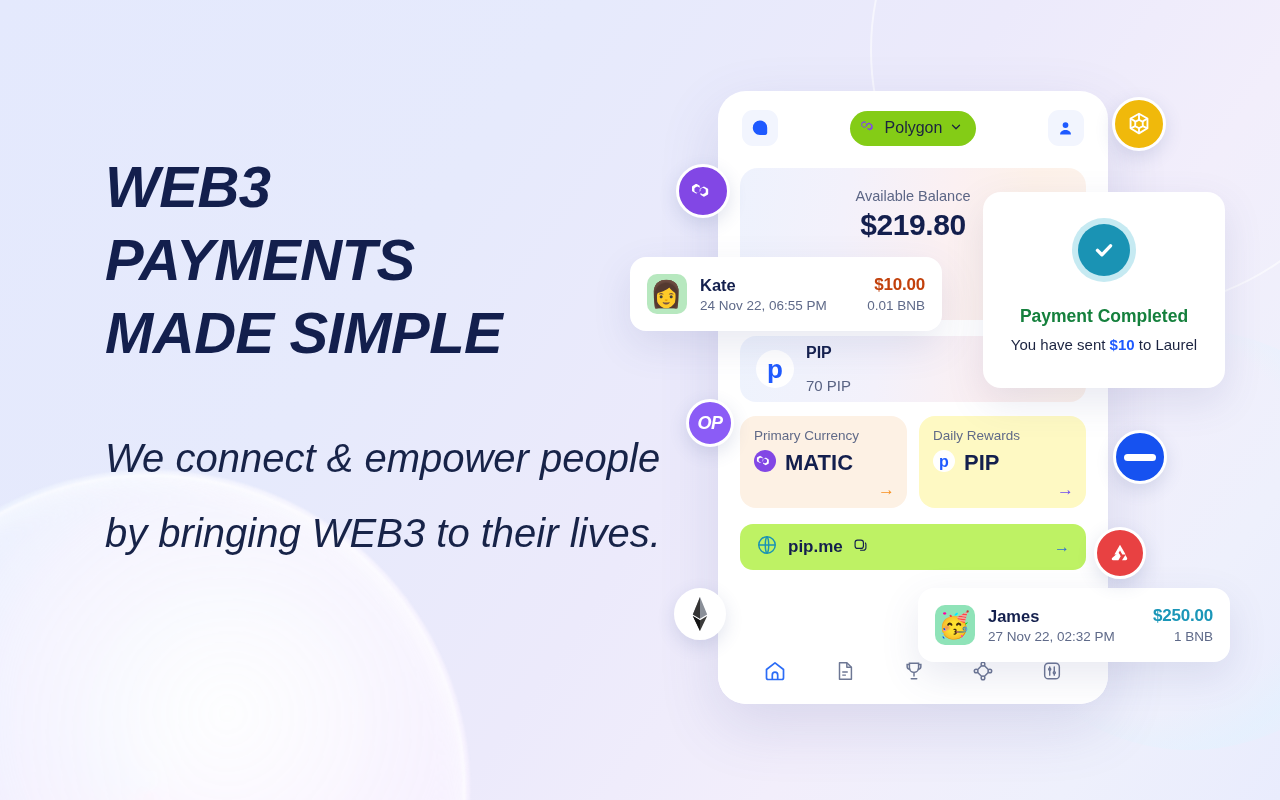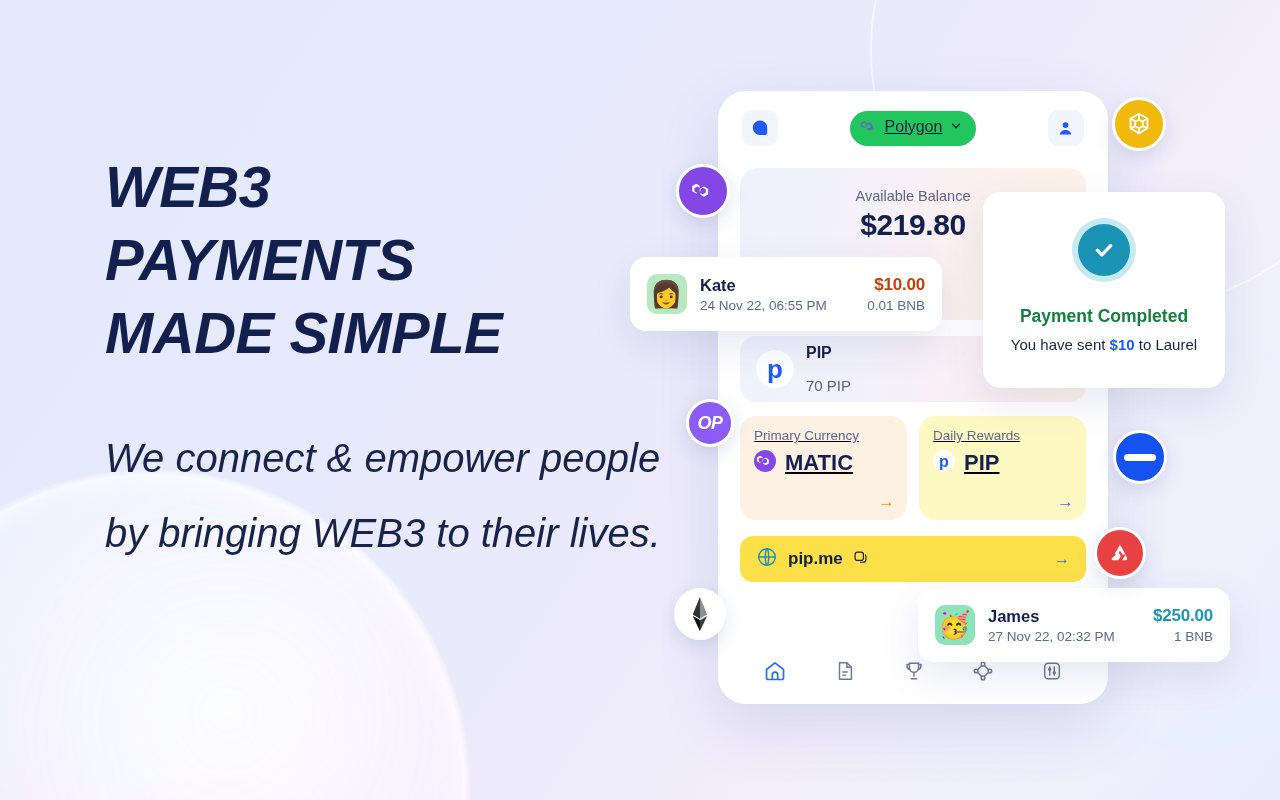--- a/index.html
+++ b/index.html
@@ -64,22 +64,22 @@
   }
   .phone-top {
     display: flex; align-items: center; justify-content: space-between;
     padding: 19px 24px 0 24px;
   }
   .icon-sq {
     width: 36px; height: 36px; border-radius: 11px; background: #f2f5fe;
     display: flex; align-items: center; justify-content: center;
   }
   .chain-pill {
-    display: flex; gap: 8px;
-    background: #22c55e; border-radius: 20px; padding: 7px 14px 7px 10px; text-decoration: underline;
+    display: flex; align-items: center; gap: 8px;
+    background: #84cc16; border-radius: 20px; padding: 7px 14px 7px 10px;
   }
   .chain-pill .chain-name { font-size: 16px; font-weight: 500; color: #1b2340; }
 
   .balance-card {
     margin: 22px 22px 0 22px; height: 152px; border-radius: 18px;
     background: linear-gradient(100deg, #eef2fd 0%, #f3f1fb 30%, #fbf0f2 58%, #fdf1e9 80%, #fdf3ec 100%);
     display: flex; flex-direction: column; align-items: center; padding-top: 20px;
   }
   .balance-label { font-size: 14.5px; color: #5c6686; font-weight: 400; }
   .balance-value { font-size: 30px; font-weight: 800; color: #131f4d; margin-top: 4px; letter-spacing: -0.4px; }
@@ -92,35 +92,35 @@
   .token-logo {
     width: 38px; height: 38px; border-radius: 50%; background: #fff;
     display: flex; align-items: center; justify-content: center;
     font-weight: 800; font-size: 26px; color: #1f5aff; line-height: 1;
   }
   .token-name { font-size: 16px; font-weight: 700; color: #131f4d; }
   .token-amt { font-size: 15px; color: #596383; margin-top: 15px; }
 
   .mini-row { display: flex; gap: 12px; margin: 14px 22px 0 22px; }
   .mini-card {
-    flex: 1; height: 104px; border-radius: 16px; padding: 12px 2px 10px 14px;
-    display: flex; flex-direction: column; position: relative; text-decoration: underline;
+    flex: 1; height: 92px; border-radius: 16px; padding: 12px 2px 10px 14px;
+    display: flex; flex-direction: column; position: relative;
   }
   .mini-card.orange { background: #fdf1e4; }
   .mini-card.purple { background: #fef9c3; }
   .mini-label { font-size: 13.5px; color: #606a88; }
   .mini-value-row { display: flex; align-items: center; gap: 9px; margin-top: 7px; }
   .mini-value { font-size: 22px; font-weight: 700; color: #131f4d; }
   .mini-arrow { position: absolute; right: 12px; bottom: 8px; font-size: 17px; font-weight: 600; }
   .mini-card.orange .mini-arrow { color: #f79020; }
   .mini-card.purple .mini-arrow { color: #6d4bf0; }
 
   .pipme-row {
     margin: 16px 22px 0 22px; height: 46px; border-radius: 13px;
-    background: #fde047; display: flex; align-items: center;
+    background: #bef264; display: flex; align-items: center;
     padding: 0 16px; gap: 10px;
   }
   .pipme-text { font-size: 17px; font-weight: 700; color: #131f4d; }
   .pipme-arrow { margin-left: auto; color: #2f6fd0; font-size: 16px; }
 
   .phone-nav {
     position: absolute; bottom: 0; left: 0; right: 0; height: 62px;
     background: #fff; display: flex; align-items: center;
     justify-content: space-around; padding: 0 22px;
   }

